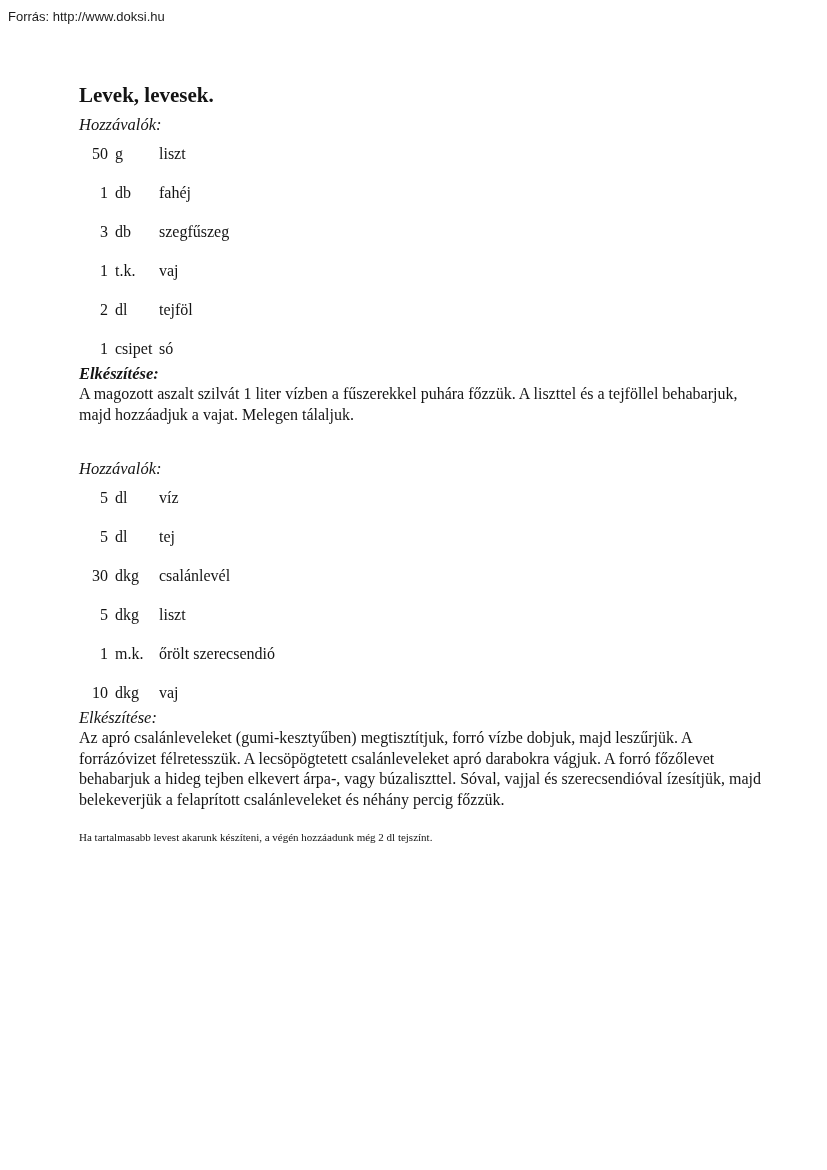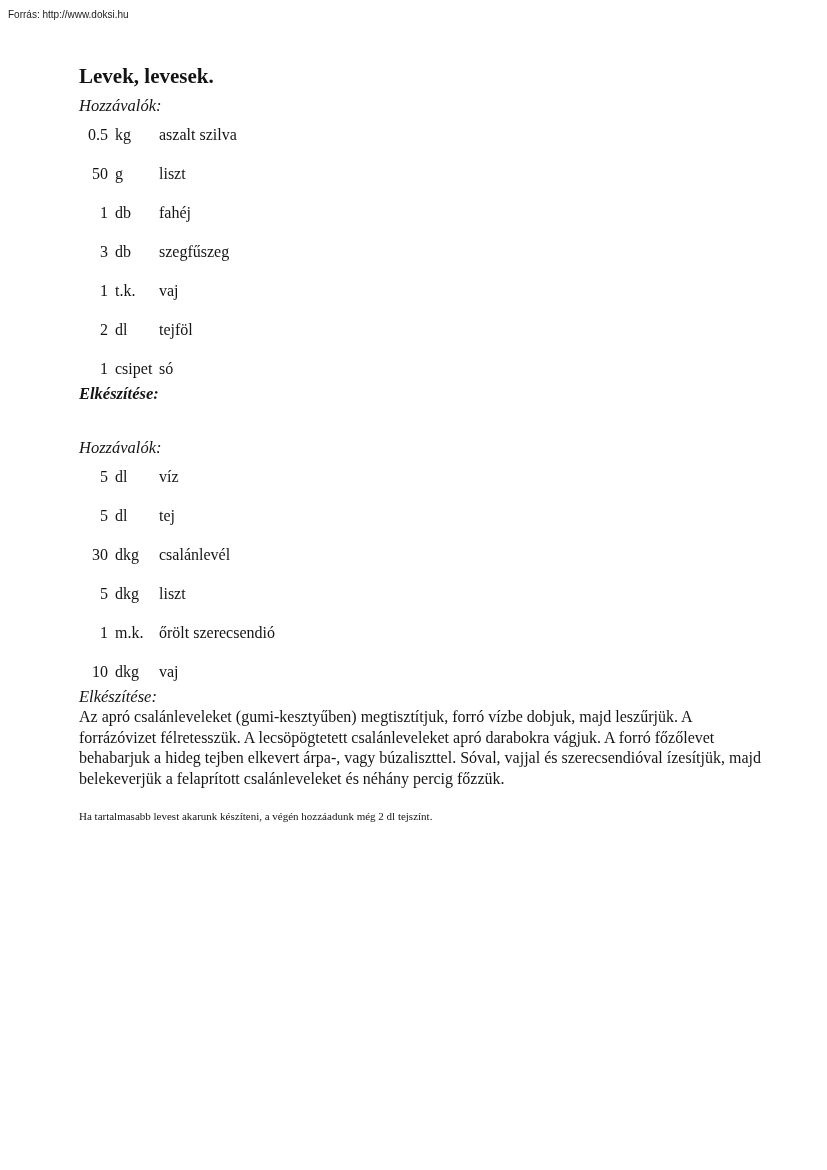--- a/index.html
+++ b/index.html
@@ -18,26 +18,26 @@
     position: relative;
     width: 827px;
     height: 1170px;
     background: #ffffff;
   }
   .source-line {
     position: absolute;
     top: 9px;
     left: 8px;
     font-family: "Liberation Sans", sans-serif;
-    font-size: 10px;
+    font-size: 13px;
     color: #1b1b1b;
   }
   .content {
     position: absolute;
-    top: 64px;
+    top: 83px;
     left: 79px;
     width: 692px;
   }
   .doc-title {
     font-size: 21px;
     line-height: 24px;
     font-weight: bold;
     margin: 0;
   }
   .recipe-title {
@@ -108,25 +108,20 @@
 
   <div class="content">
 
     <h1 class="doc-title">Levek, levesek.</h1>
 
     <section class="recipe recipe-1">
       <div class="ingredients-label">Hozzávalók:</div>
 
       <div class="ingredient-list">
         <div class="ingredient-row">
-          <span class="ing-qty">0.5</span>
-          <span class="ing-unit">kg</span>
-          <span class="ing-item">aszalt szilva</span>
-        </div>
-        <div class="ingredient-row">
           <span class="ing-qty">50</span>
           <span class="ing-unit">g</span>
           <span class="ing-item">liszt</span>
         </div>
         <div class="ingredient-row">
           <span class="ing-qty">1</span>
           <span class="ing-unit">db</span>
           <span class="ing-item">fahéj</span>
         </div>
         <div class="ingredient-row">
@@ -145,20 +140,21 @@
           <span class="ing-item">tejföl</span>
         </div>
         <div class="ingredient-row">
           <span class="ing-qty">1</span>
           <span class="ing-unit">csipet</span>
           <span class="ing-item">só</span>
         </div>
       </div>
 
       <div class="prep-label bold">Elkészítése:</div>
+      <p class="prep-text">A magozott aszalt szilvát 1 liter vízben a fűszerekkel puhára főzzük. A liszttel és a tejföllel behabarjuk, majd hozzáadjuk a vajat. Melegen tálaljuk.</p>
     </section>
 
     <section class="recipe recipe-2">
       <div class="ingredients-label">Hozzávalók:</div>
 
       <div class="ingredient-list">
         <div class="ingredient-row">
           <span class="ing-qty">5</span>
           <span class="ing-unit">dl</span>
           <span class="ing-item">víz</span>

